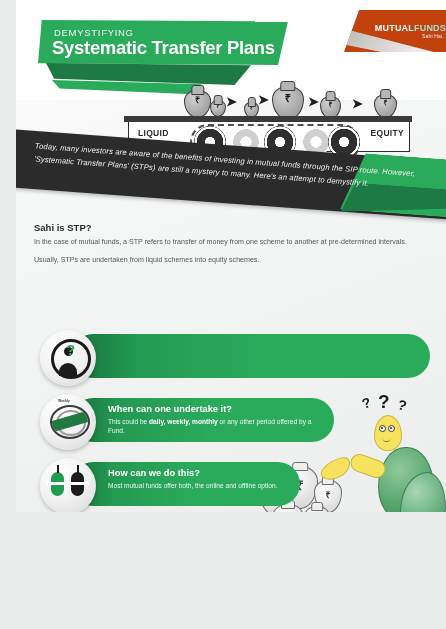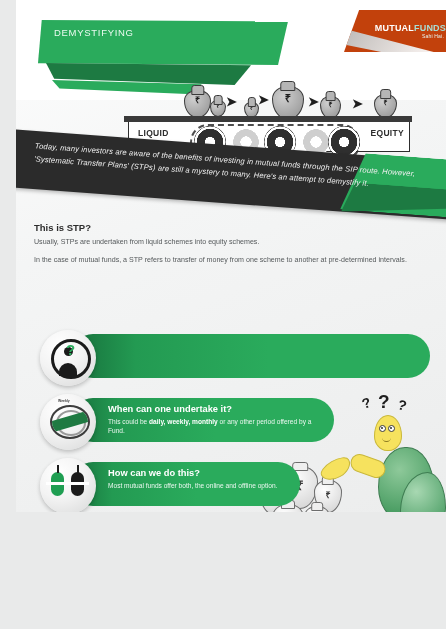--- a/index.html
+++ b/index.html
@@ -197,20 +197,21 @@
 </head>
 <body>
 
 <div class="page">
 
   <div class="hdr">
     <div class="hdr-band"></div>
     <div class="hdr-band2"></div>
     <div class="hdr-band3"></div>
     <div class="hdr-small">DEMYSTIFYING</div>
+    <div class="hdr-big">Systematic Transfer Plans</div>
 
     <div class="logo">
       <div class="logo-fold"></div>
       <div class="logo-txt">
         <span class="a">MUTUAL</span><span class="b">FUNDS</span>
       </div>
       <div class="logo-sub">Sahi Hai.</div>
     </div>
   </div>
 
@@ -259,23 +260,23 @@
     <div class="gear dark" style="left:312px;top:38px;width:32px;height:32px;"></div>
     <div class="shadow-ellipse"></div>
   </div>
 
   <div class="ribbon"></div>
   <div class="ribbon-green"></div>
   <div class="ribbon-green2"></div>
   <div class="ribbon-txt">Today, many investors are aware of the benefits of investing in mutual funds through the SIP route. However, 'Systematic Transfer Plans' (STPs) are still a mystery to many. Here's an attempt to demystify it.</div>
 
   <div class="body">
-    <div class="h2">This is STP?</div>
+    <div class="h2">Sahi is STP?</div>
+    <p class="p">In the case of mutual funds, a STP refers to transfer of money from one scheme to another at pre-determined intervals.</p>
     <p class="p">Usually, STPs are undertaken from liquid schemes into equity schemes.</p>
-    <p class="p">In the case of mutual funds, a STP refers to transfer of money from one scheme to another at pre-determined intervals.</p>
   </div>
 
   <div class="mascot">
     <div class="qm a">?</div>
     <div class="qm b">?</div>
     <div class="qm c">?</div>
     <div class="m-body"></div>
     <div class="m-head"></div>
     <div class="m-eye l"></div>
     <div class="m-eye r"></div>

